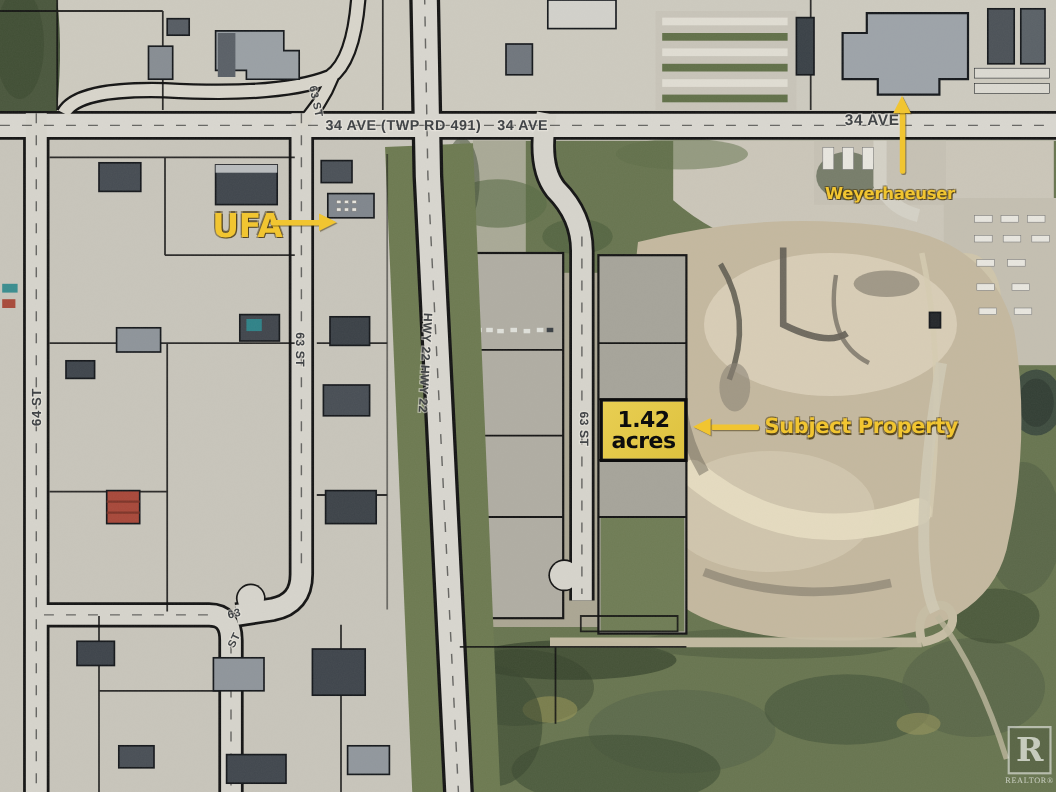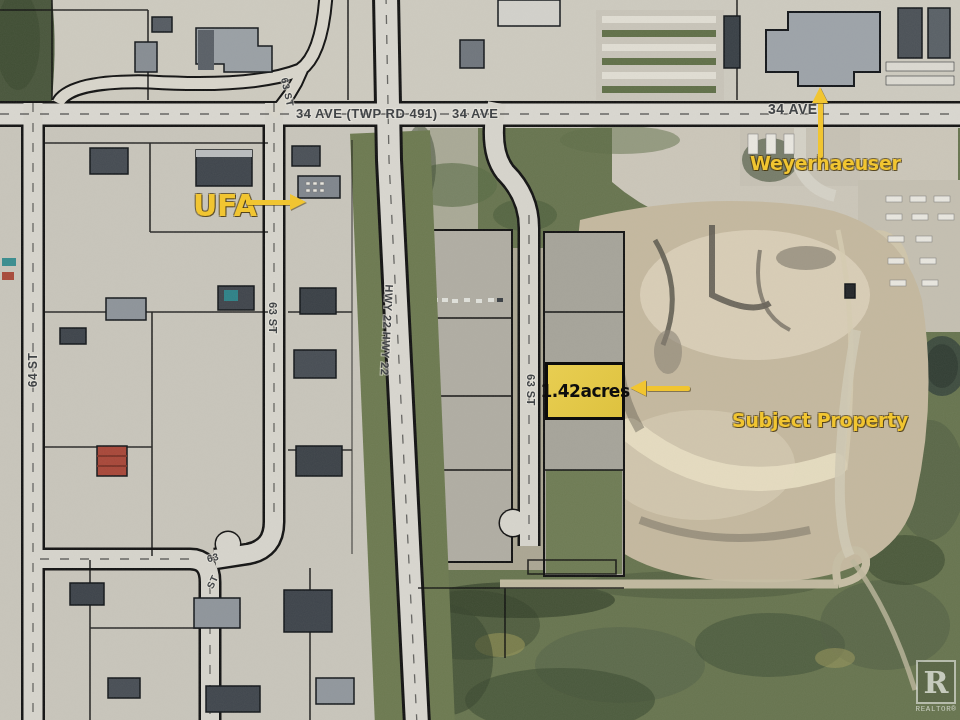--- a/index.html
+++ b/index.html
@@ -9,28 +9,28 @@
   .rl{font-family:"Liberation Sans",sans-serif;font-weight:700;fill:#3e4144;
       paint-order:stroke;stroke:#ECEAE2;stroke-width:2.2px;stroke-opacity:.55;letter-spacing:.5px;}
   .ann{position:absolute;color:#F1C531;font-weight:700;letter-spacing:-.3px;white-space:nowrap;
        text-shadow:1px 1px 0 rgba(66,48,6,.75),-1px -1px 0 rgba(66,48,6,.45),
                    1px -1px 0 rgba(66,48,6,.45),-1px 1px 0 rgba(66,48,6,.45);}
   .aline{position:absolute;background:#F1C531;border-radius:2px;
          box-shadow:1px 1px 0 rgba(66,48,6,.5);}
   .ahead{position:absolute;width:0;height:0;filter:drop-shadow(1px 1px 0 rgba(66,48,6,.5));}
   #parcel-highlight{position:absolute;left:545px;top:362px;width:74px;height:52px;
          background:linear-gradient(135deg,#E8CE52,#DEC23F);border:3px solid #0d0d0d;
-         display:flex;flex-direction:row;justify-content:center;align-items:center;
-         line-height:.95;font-weight:700;font-size:17px;color:#0d0d0d;letter-spacing:-.5px;}
+         display:flex;flex-direction:column;justify-content:center;align-items:center;
+         line-height:.95;font-weight:700;font-size:20px;color:#0d0d0d;letter-spacing:-.5px;}
   #realtor{position:absolute;left:914px;top:660px;width:44px;height:58px;opacity:.62;
          display:flex;flex-direction:column;align-items:center;color:#fff;}
   #realtor .rbox{width:36px;height:40px;background:rgba(30,35,30,.28);border:2px solid rgba(255,255,255,.85);
          display:flex;align-items:center;justify-content:center;
          font-family:"DejaVu Serif","Liberation Serif",serif;font-size:30px;font-weight:700;}
-  #realtor .rtxt{font-size:7.5px;letter-spacing:.6px;margin-top:1px;font-family:Liberation Mono, monospace;}
+  #realtor .rtxt{font-size:7.5px;letter-spacing:.6px;margin-top:1px;font-family:Liberation Serif, serif;}
 </style>
 </head>
 <body>
 
 <div id="stage">
 <svg width="960" height="720" viewBox="0 0 960 720">
   <defs>
     <filter id="grain" x="0" y="0" width="100%" height="100%">
       <feTurbulence type="fractalNoise" baseFrequency="0.9" numOctaves="2" stitchTiles="stitch"></feTurbulence>
       <feColorMatrix type="matrix" values="0 0 0 0 0.5  0 0 0 0 0.5  0 0 0 0 0.45  0 0 0 0.4 0"></feColorMatrix>
@@ -270,25 +270,25 @@
 
 <div id="parcel-highlight">
   <div>1.42</div>
   <div>acres</div>
 </div>
 
 <div class="ann" style="left:193px;top:188px;font-size:30px;">UFA</div>
 <div class="aline" style="left:246px;top:200px;width:46px;height:5px;"></div>
 <div class="ahead" style="left:290px;top:194px;border-left:16px solid #F1C531;border-top:8px solid transparent;border-bottom:8px solid transparent;"></div>
 
-<div class="ann" style="left:750px;top:152px;font-size:19px;">Weyerhaeuser</div>
+<div class="ann" style="left:750px;top:167px;font-size:15px;">Weyerhaeuser</div>
 <div class="aline" style="left:818px;top:102px;width:5px;height:56px;"></div>
 <div class="ahead" style="left:812px;top:87px;border-bottom:16px solid #F1C531;border-left:8px solid transparent;border-right:8px solid transparent;"></div>
 
-<div class="ann" style="left:732px;top:377px;font-size:19px;margin-top:32px;">Subject Property</div>
+<div class="ann" style="left:695px;top:377px;font-size:19px;">Subject Property</div>
 <div class="aline" style="left:646px;top:386px;width:44px;height:5px;"></div>
 <div class="ahead" style="left:630px;top:380px;border-right:16px solid #F1C531;border-top:8px solid transparent;border-bottom:8px solid transparent;"></div>
 
 <div id="realtor">
   <div class="rbox">
     <span>R</span>
   </div>
   <div class="rtxt">REALTOR®</div>
 </div>
 </div>

